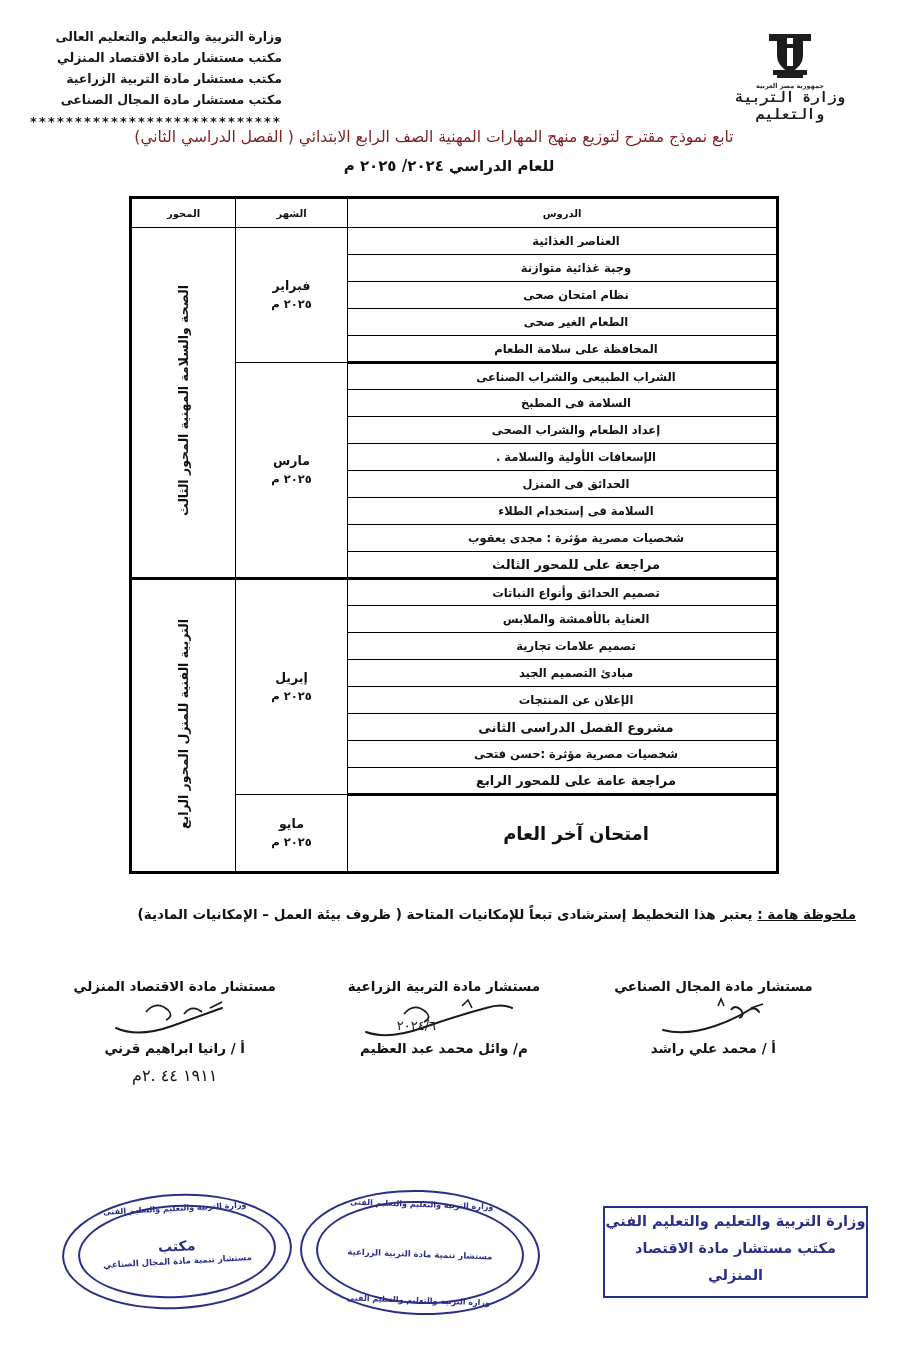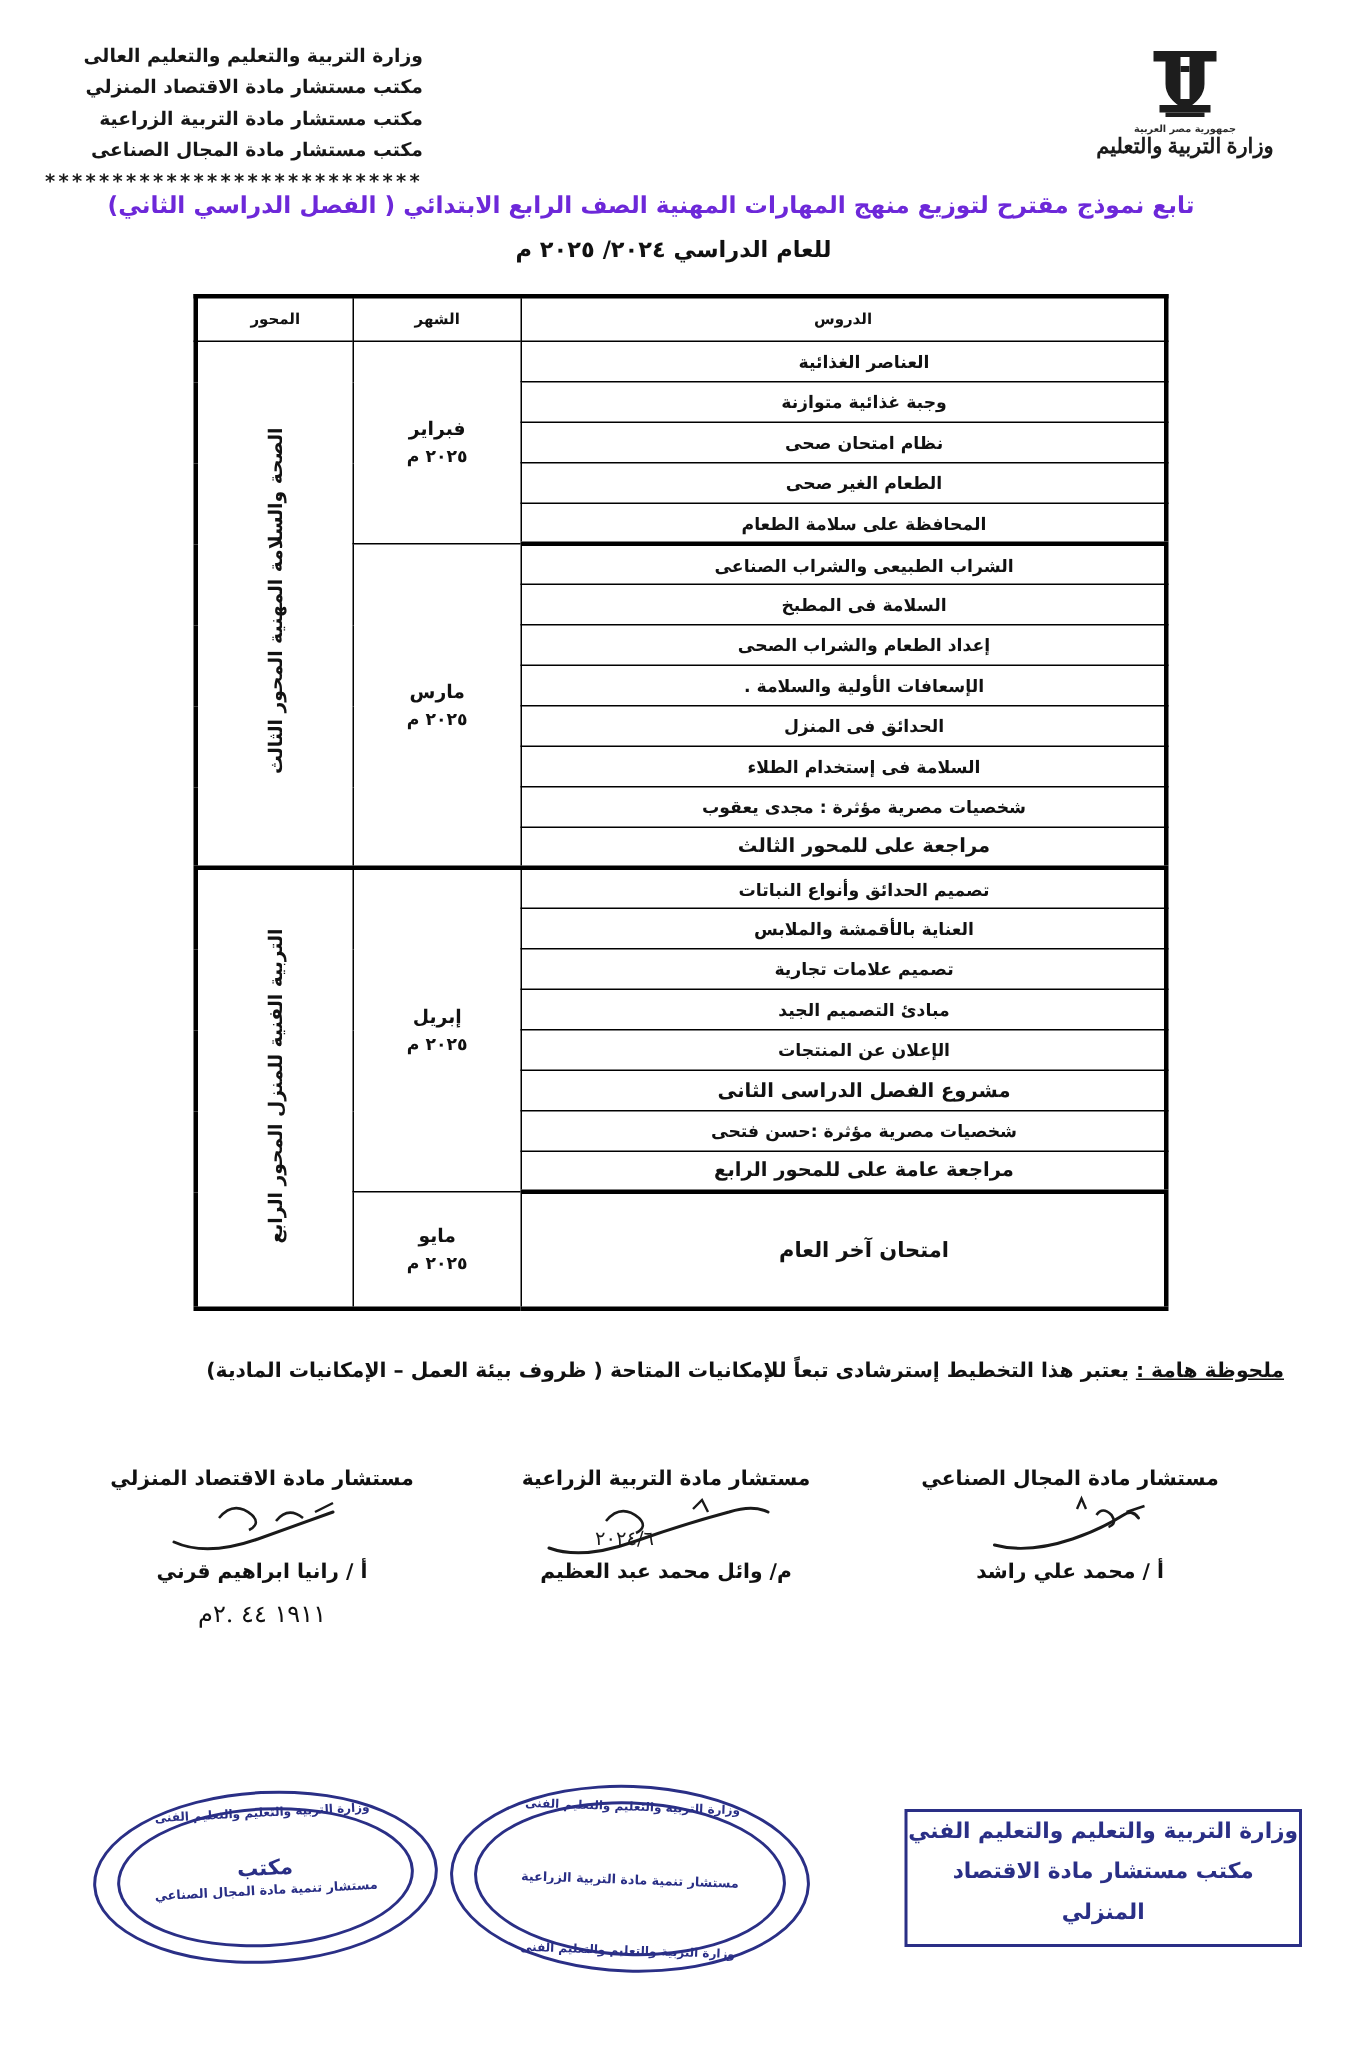--- a/index.html
+++ b/index.html
@@ -57,34 +57,34 @@
     font-weight: bold;
     letter-spacing: 0.6px;
     color: #2b2b2b;
     margin-top: 0;
   }
   .emblem-sub2 {
     font-size: 14px;
     font-weight: bold;
     color: #1b1b1b;
     margin-top: -1px;
-    font-family: Liberation Serif, serif;
+    font-family: Liberation Mono, monospace;
     letter-spacing: -0.5px;
   }
 
   
   .title-block {
     text-align: center;
     padding: 6px 40px 0 40px;
   }
   .title-main {
     font-size: 15.5px;
-    font-weight: bold;
+    font-weight: normal;
     line-height: 1.5;
-    color: #6d28d9;
+    color: #7f1d1d;
     padding-right: 40px;
   }
   .title-sub {
     font-size: 15px;
     font-weight: bold;
     line-height: 1.6;
     color: #111;
     margin-top: 5px;
     padding-right: 10px;
   }
@@ -136,21 +136,21 @@
     padding-left: 28px;
     text-align: center;
   }
   td.lesson.first-in-group { border-top: none; }
   td.lesson.bold-lesson {
     font-size: 13px;
     font-weight: bold;
     letter-spacing: 0.2px;
   }
   td.lesson.exam {
-    font-size: 14px;
+    font-size: 18px;
     font-weight: bold;
     height: 78px;
   }
 
   tr.group-end > td { border-bottom: 3px solid #000; }
 
   td.month {
     text-align: center;
     font-size: 12.5px;
     font-weight: bold;

